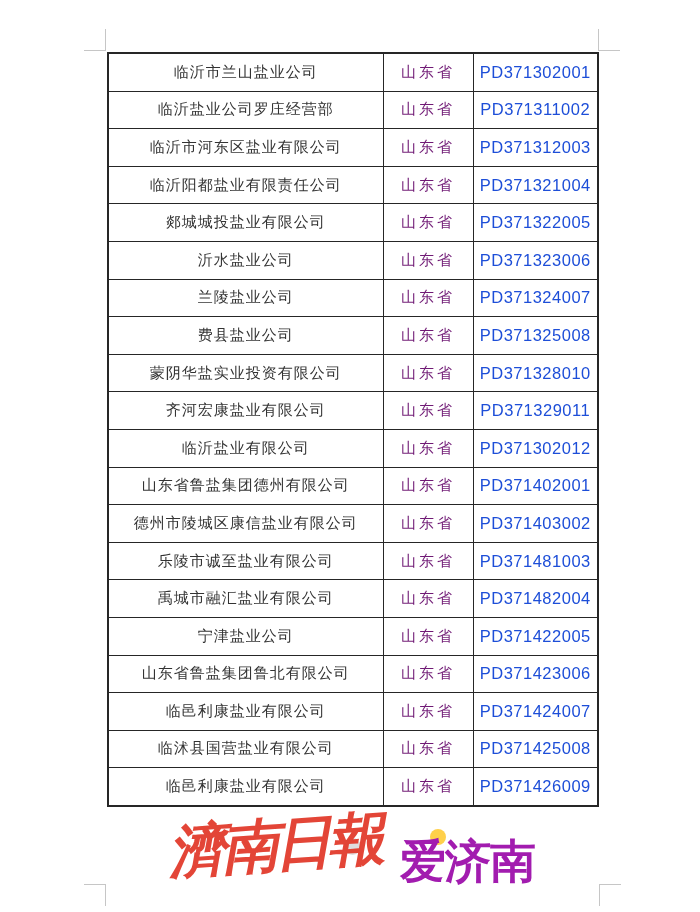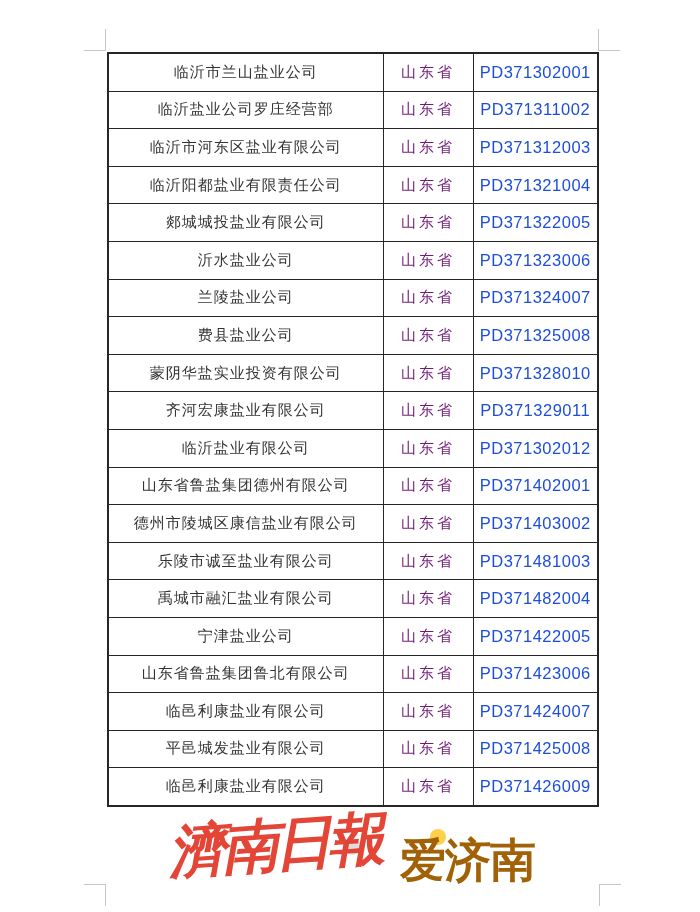--- a/index.html
+++ b/index.html
@@ -97,25 +97,25 @@
     background: #ffd04a;
     z-index: 5;
   }
   .wm-blue {
     position: absolute;
     left: 400px;
     top: 838px;
     font-size: 46px;
     line-height: 1;
     font-weight: bold;
-    color: #a16207;
+    color: #a21caf;
     letter-spacing: -1px;
     z-index: 6;
     white-space: nowrap;
-    font-family: Liberation Serif, serif;
+    font-family: Liberation Sans, sans-serif;
   }
 </style>
 </head>
 <body>
 
 <div class="page">
 
   <div class="cm cm-tl"></div>
   <div class="cm cm-tr"></div>
   <div class="cm cm-bl"></div>
@@ -212,21 +212,21 @@
           <td class="company">山东省鲁盐集团鲁北有限公司</td>
           <td class="province">山东省</td>
           <td class="code">PD371423006</td>
         </tr>
         <tr>
           <td class="company">临邑利康盐业有限公司</td>
           <td class="province">山东省</td>
           <td class="code">PD371424007</td>
         </tr>
         <tr>
-          <td class="company">平邑城发盐业有限公司</td>
+          <td class="company">临沭县国营盐业有限公司</td>
           <td class="province">山东省</td>
           <td class="code">PD371425008</td>
         </tr>
         <tr>
           <td class="company">临邑利康盐业有限公司</td>
           <td class="province">山东省</td>
           <td class="code">PD371426009</td>
         </tr>
       </tbody>
   </table>

